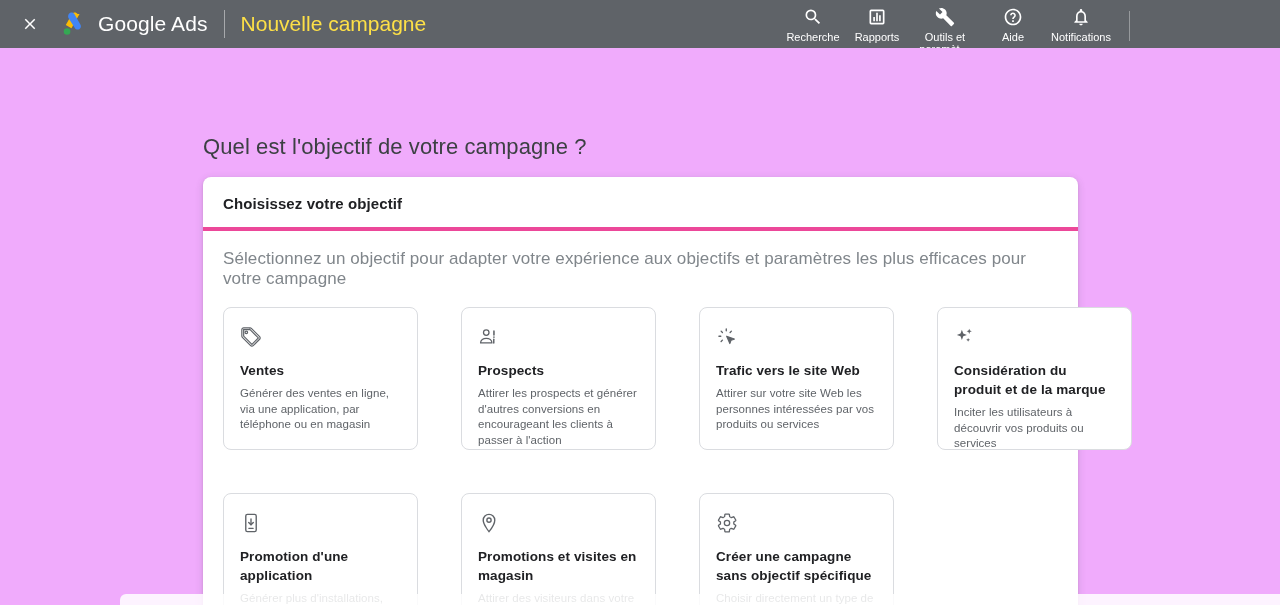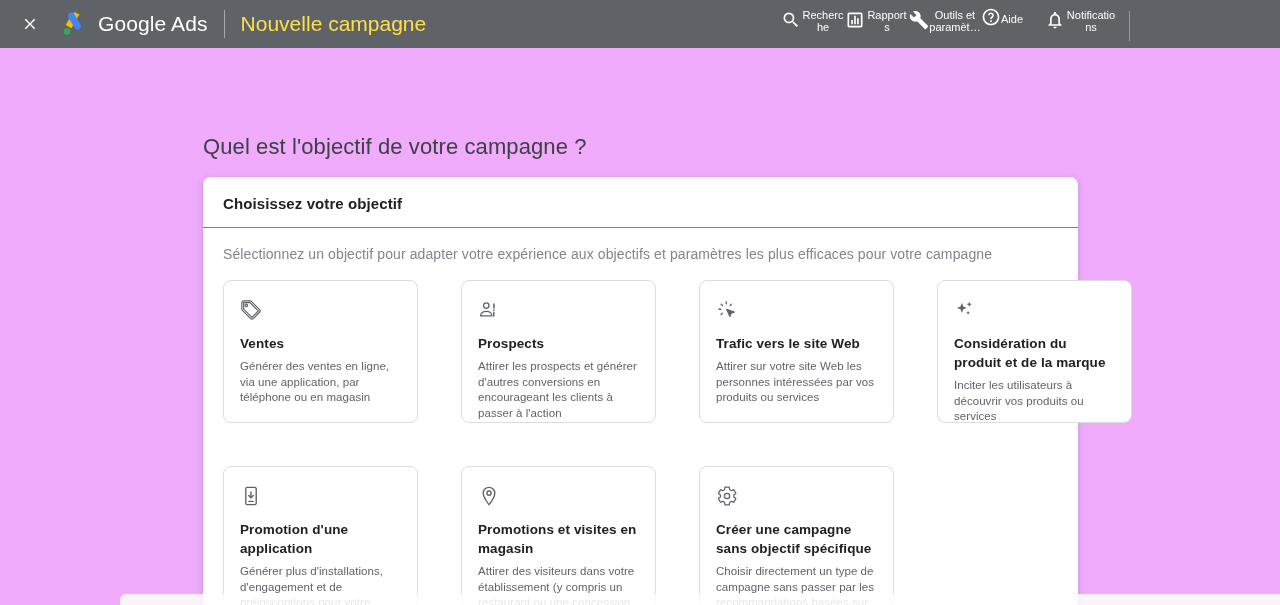--- a/index.html
+++ b/index.html
@@ -78,21 +78,21 @@
     display: flex;
     align-items: flex-start;
     height: 48px;
     padding-top: 3px;
     padding-right: 0px;
   }
 
   .appbar-action {
     width: 64px;
     display: flex;
-    flex-direction: row;
+    flex-direction: column;
     align-items: center;
     cursor: pointer;
     padding-top: 3px;
   }
   .appbar-action .ico {
     height: 22px;
     display: flex;
     align-items: center;
     justify-content: center;
   }
@@ -138,32 +138,32 @@
     left: 203px;
     top: 129px;
     width: 875px;
     background: #ffffff;
     border-radius: 8px;
     box-shadow: 0 1px 2px 0 rgba(60,64,67,0.20), 0 2px 6px 2px rgba(60,64,67,0.10);
   }
 
   .panel-header {
     padding: 18px 20px 15px 20px;
-    border-bottom: 1px solid #ec4899;
+    border-bottom: 4px solid #ec4899;
   }
   .panel-title {
     font-size: 15px;
     font-weight: 700;
     color: #202124;
     letter-spacing: 0.1px;
   }
 
   .panel-subtitle {
     padding: 18px 20px 0 20px;
-    font-size: 14px;
+    font-size: 17px;
     color: #80868b;
     letter-spacing: 0.1px;
   }
 
   .grid {
     display: grid;
     grid-template-columns: repeat(4, 195px);
     column-gap: 19px;
     row-gap: 18px;
     padding: 18px 33px 24px 20px;

